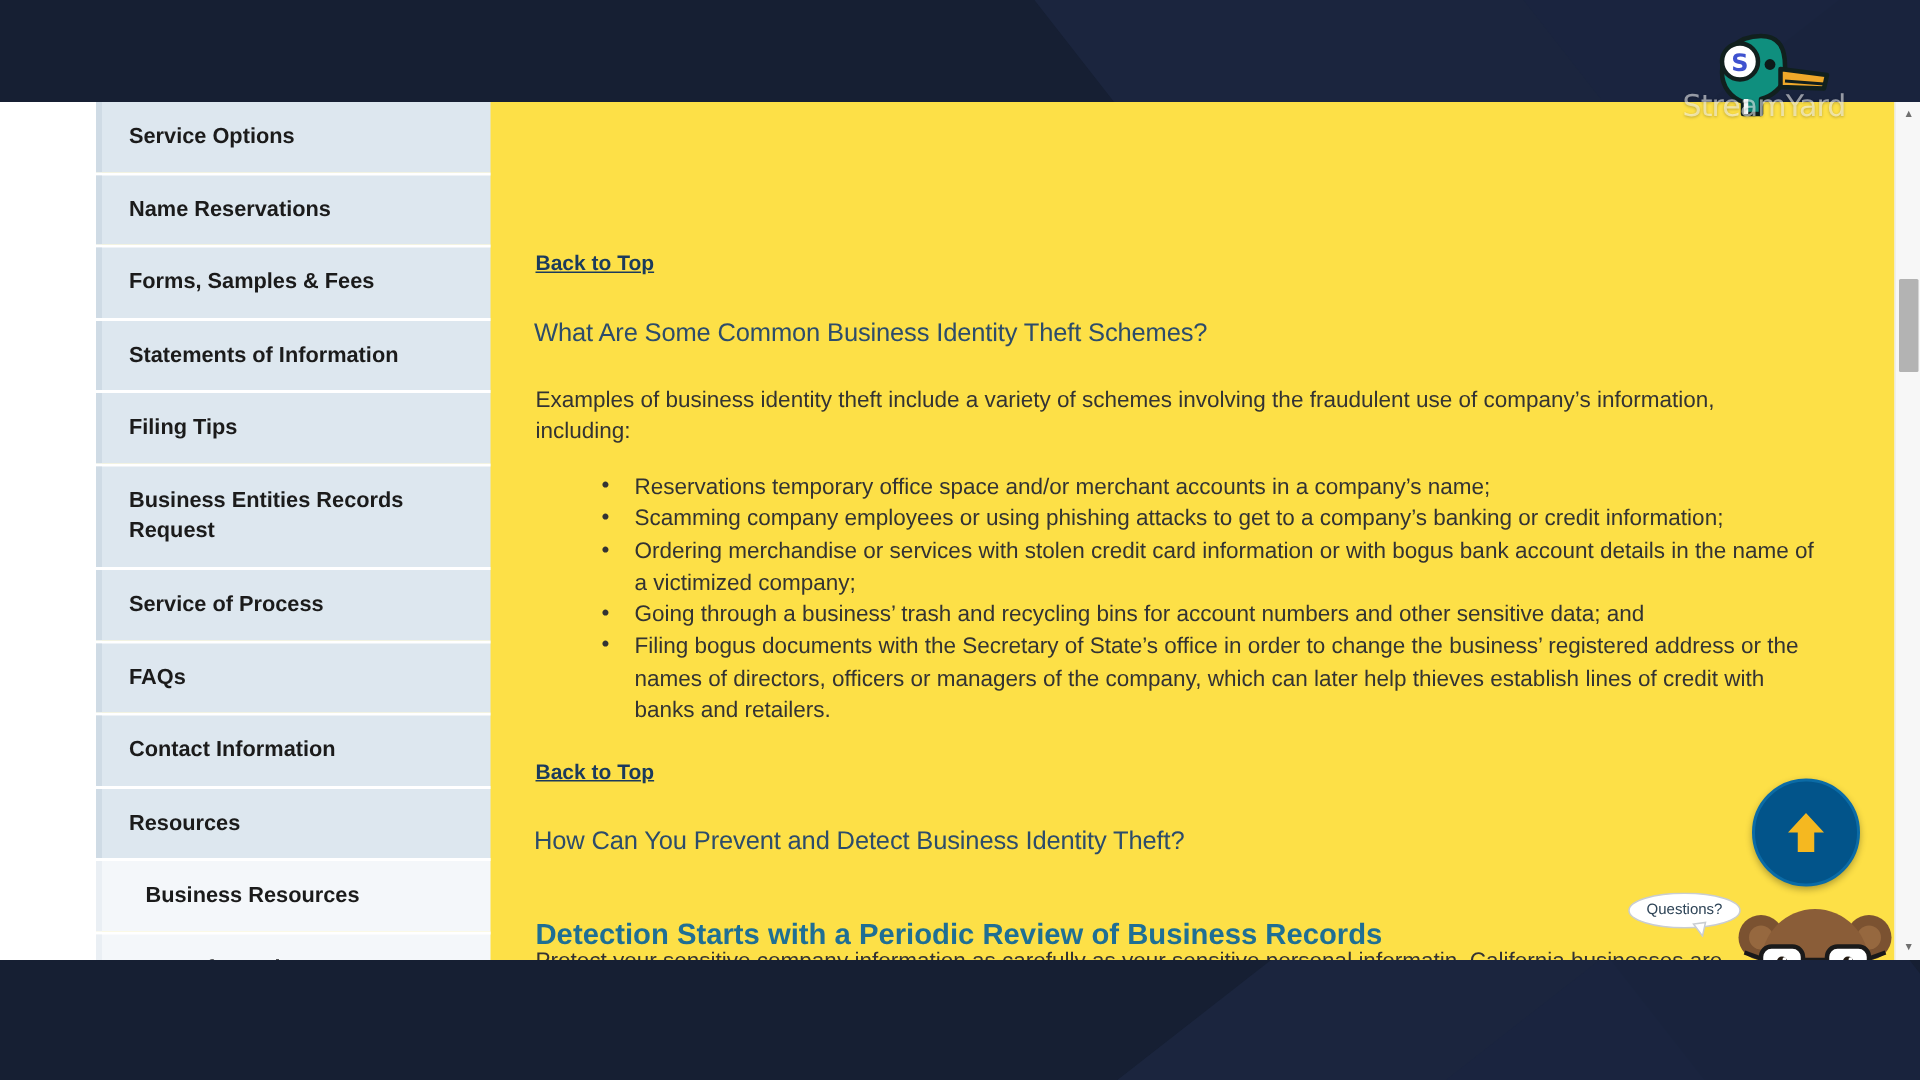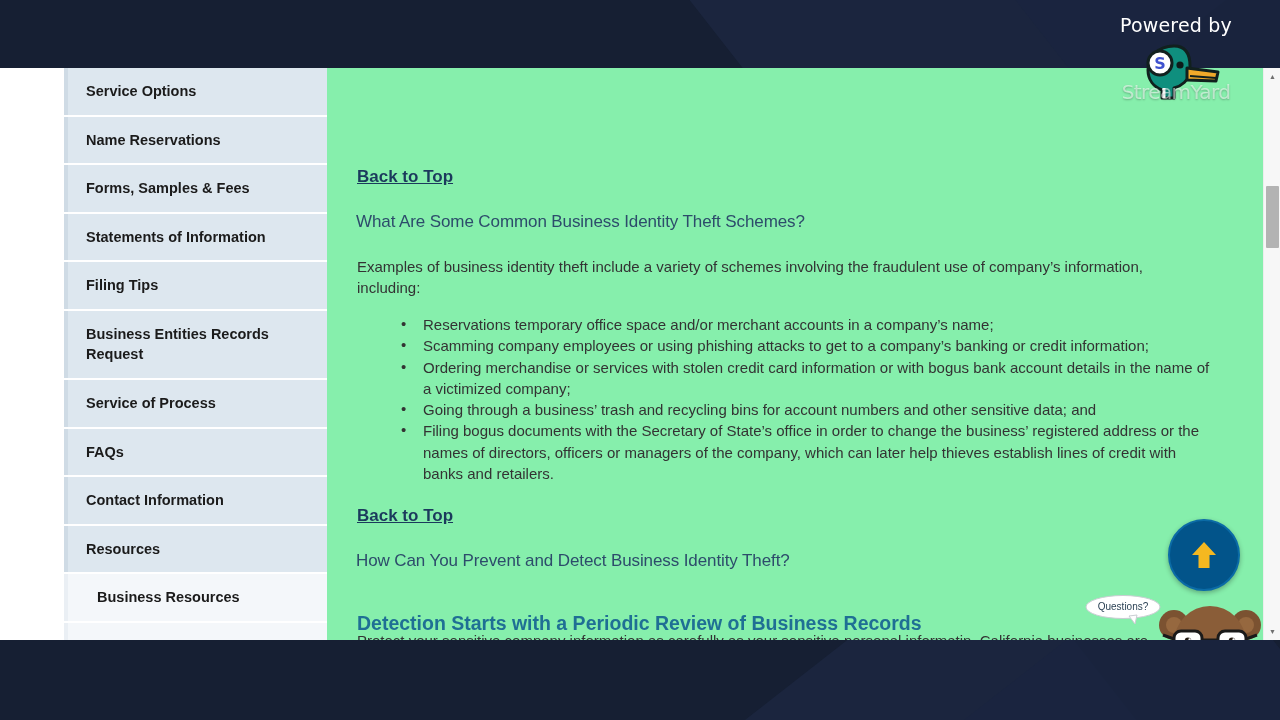--- a/index.html
+++ b/index.html
@@ -79,21 +79,21 @@
     white-space: nowrap;
     text-shadow: 0 1px 2px rgba(0,0,0,.25);
   }
 
   
   #viewport {
     position: absolute;
     left: 0; top: 68px;
     width: 1280px;
     height: 572px;
-    background: #86efac;
+    background: #fde047;
     overflow: hidden;
   }
 
   
   #sidebar {
     position: absolute;
     left: 64px;
     top: -2px;
     width: 263px;
   }
@@ -129,21 +129,21 @@
   #content {
     position: absolute;
     left: 357px;
     top: 0;
     width: 860px;
     color: #2b2b2b;
   }
   .back-to-top {
     display: inline-block;
     color: #1b3a5c;
-    font-size: 17px;
+    font-size: 14px;
     font-weight: bold;
     text-decoration: underline;
     font-family: "Liberation Sans", sans-serif;
   }
   h2.sec-title {
     color: #2d4c6b;
     font-size: 17px;
     font-weight: normal;
     letter-spacing: -0.1px;
     font-family: "Liberation Sans", sans-serif;
@@ -409,21 +409,20 @@
     <div class="swoosh swoosh-a"></div>
     <div class="swoosh swoosh-b"></div>
   </div>
 
   <div class="bar bar-bottom">
     <div class="swoosh swoosh-a"></div>
     <div class="swoosh swoosh-b"></div>
   </div>
 
   <div class="powered">
-    <div class="powered-label">Powered by</div>
     <div class="sy-logo-wrap">
       <span class="sy-duck">
         <svg width="92" height="62" viewBox="0 0 92 62" aria-hidden="true">
 
           <path d="M44 6 C28 6 18 17 18 30 C18 40 24 47 32 50 L32 58 L44 58 L44 48
                    C52 46 58 40 60 34 L60 26 C60 14 56 6 44 6 Z" fill="#0f8f7e" stroke="#11201e" stroke-width="3" stroke-linejoin="round"></path>
 
           <path d="M57 28 L88 32 L86 41 L57 40 Z" fill="#f0a92a" stroke="#11201e" stroke-width="3" stroke-linejoin="round"></path>
           <path d="M60 36 L86 38" stroke="#11201e" stroke-width="2"></path>
 

